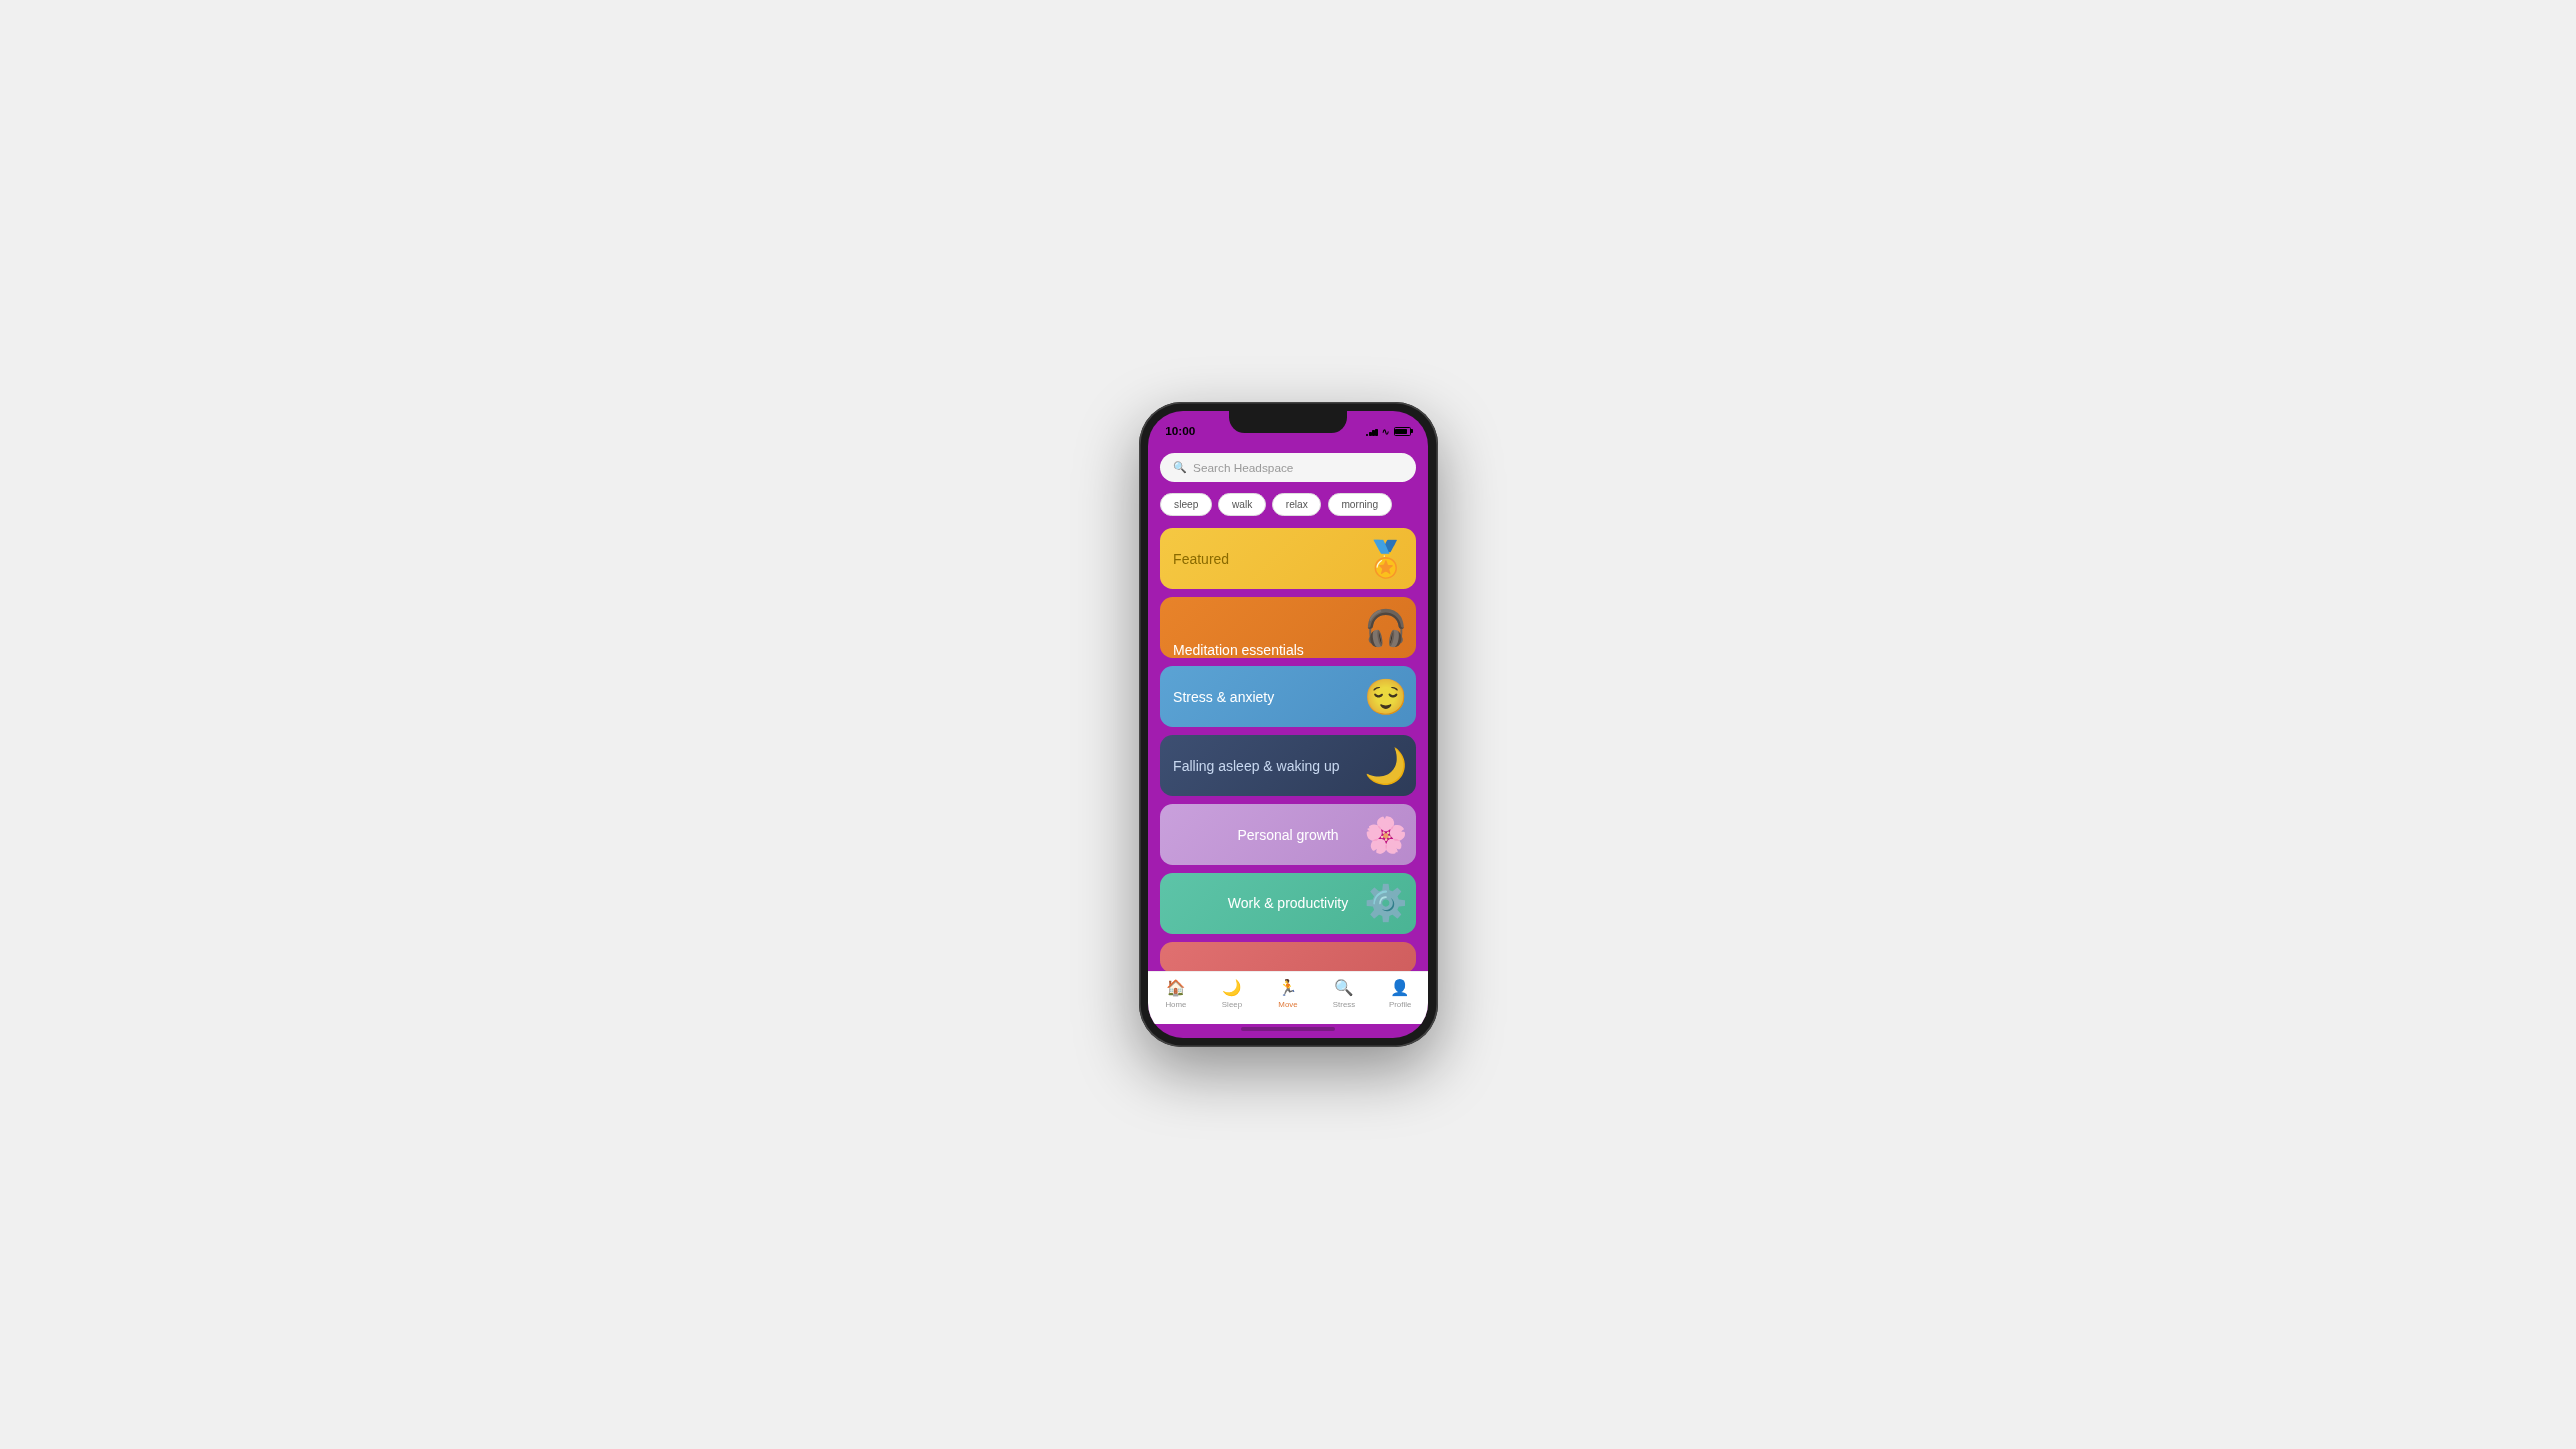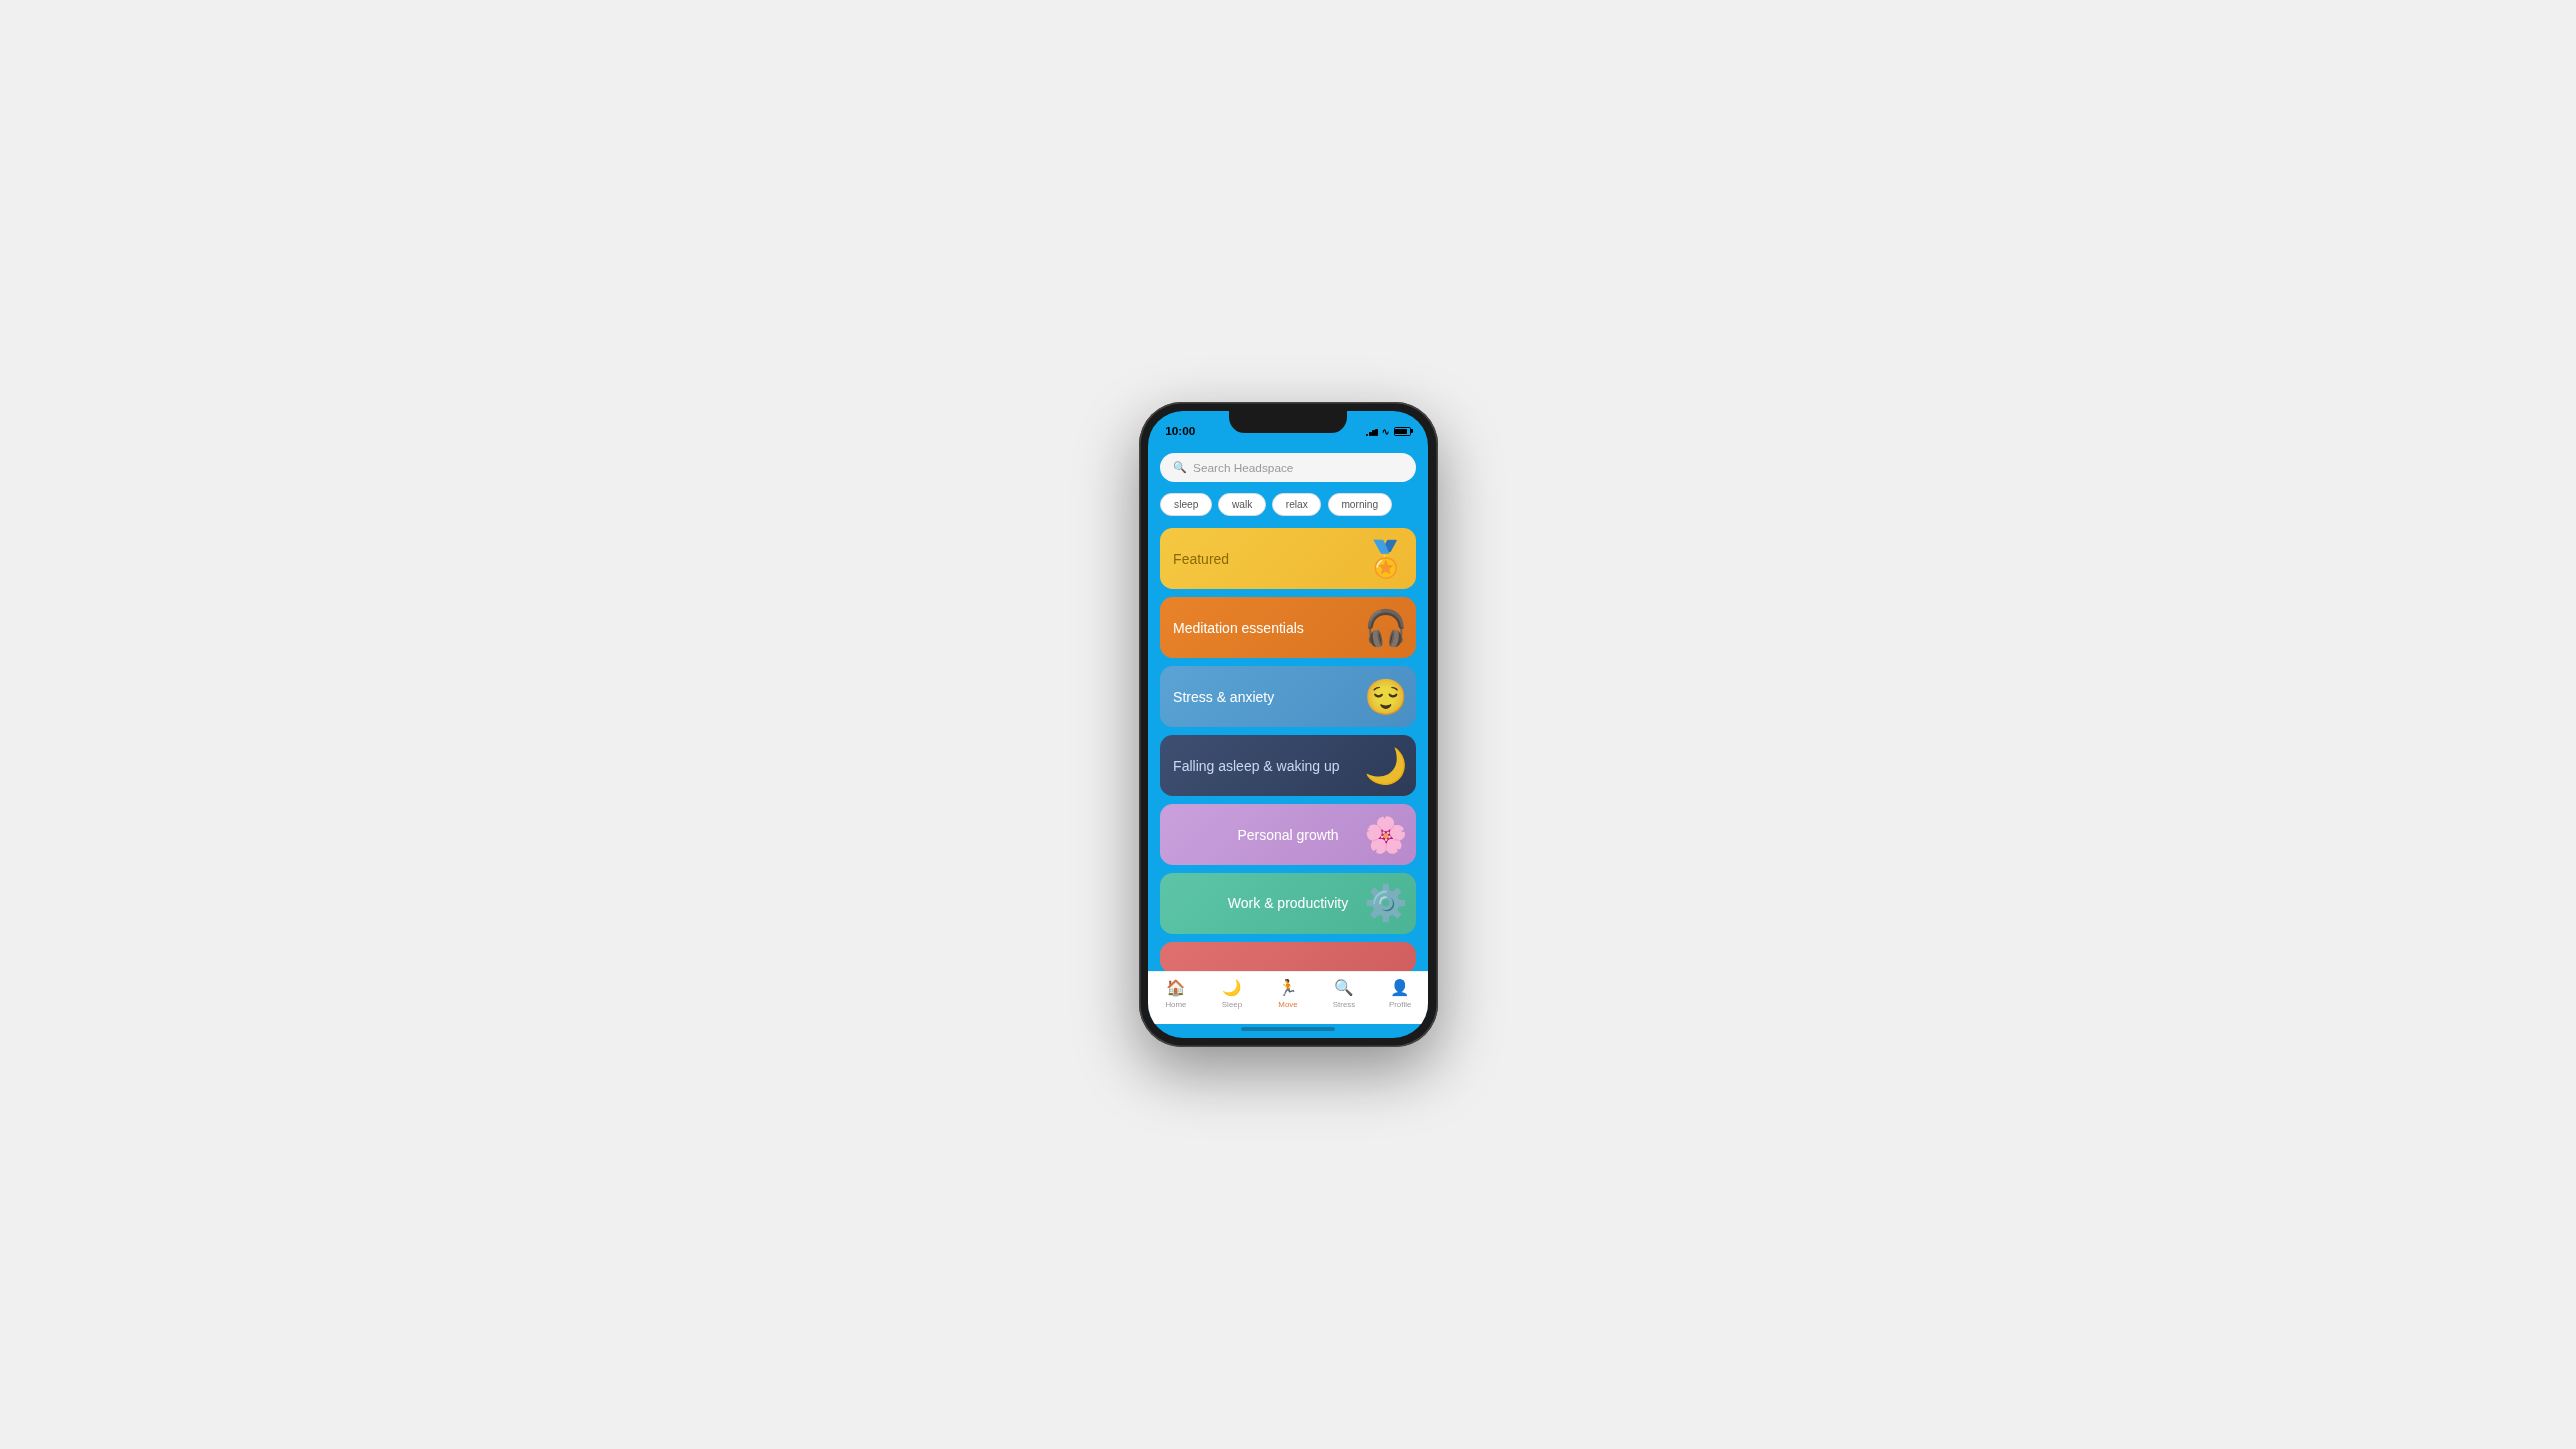--- a/index.html
+++ b/index.html
@@ -19,21 +19,21 @@
       background: #1a1a1a;
       border-radius: 43px;
       padding: 9.4px;
       box-shadow: 0 23.6px 63px rgba(0,0,0,0.4), inset 0 0 0 1.6px #444;
       position: relative;
     }
 
     .phone-inner {
       width: 100%;
       height: 100%;
-      background: #0ea5e9;
+      background: #a21caf;
       border-radius: 35px;
       overflow: hidden;
       position: relative;
       display: flex;
       flex-direction: column;
     }
 
     
     .notch {
       position: absolute;
@@ -186,21 +186,21 @@
 
     .card-label {
       font-size: 14px;
       font-weight: 400;
       color: #fff;
       z-index: 1;
       position: relative;
     }
 
     .card-featured { background: linear-gradient(135deg, #f5c842, #f0b830); }
-    .card-meditation { background: linear-gradient(135deg, #e8832a, #d97320); }
+    .card-meditation { background: linear-gradient(135deg, #e8832a, #d97320); align-items: flex-end; }
     .card-stress { background: linear-gradient(135deg, #5ba3d4, #4a8fc4); }
     .card-sleep { background: linear-gradient(135deg, #3a4a6b, #2d3a58); }
     .card-personal { background: linear-gradient(135deg, #c9a0dc, #b88acc); justify-content: center; }
     .card-work { background: linear-gradient(135deg, #5dc4a8, #4ab494); justify-content: center; }
     .card-partial { background: linear-gradient(135deg, #e07070, #d05e5e); height: 31px; }
 
     
     .card-illustration {
       position: absolute;
       right: 7.9px;

